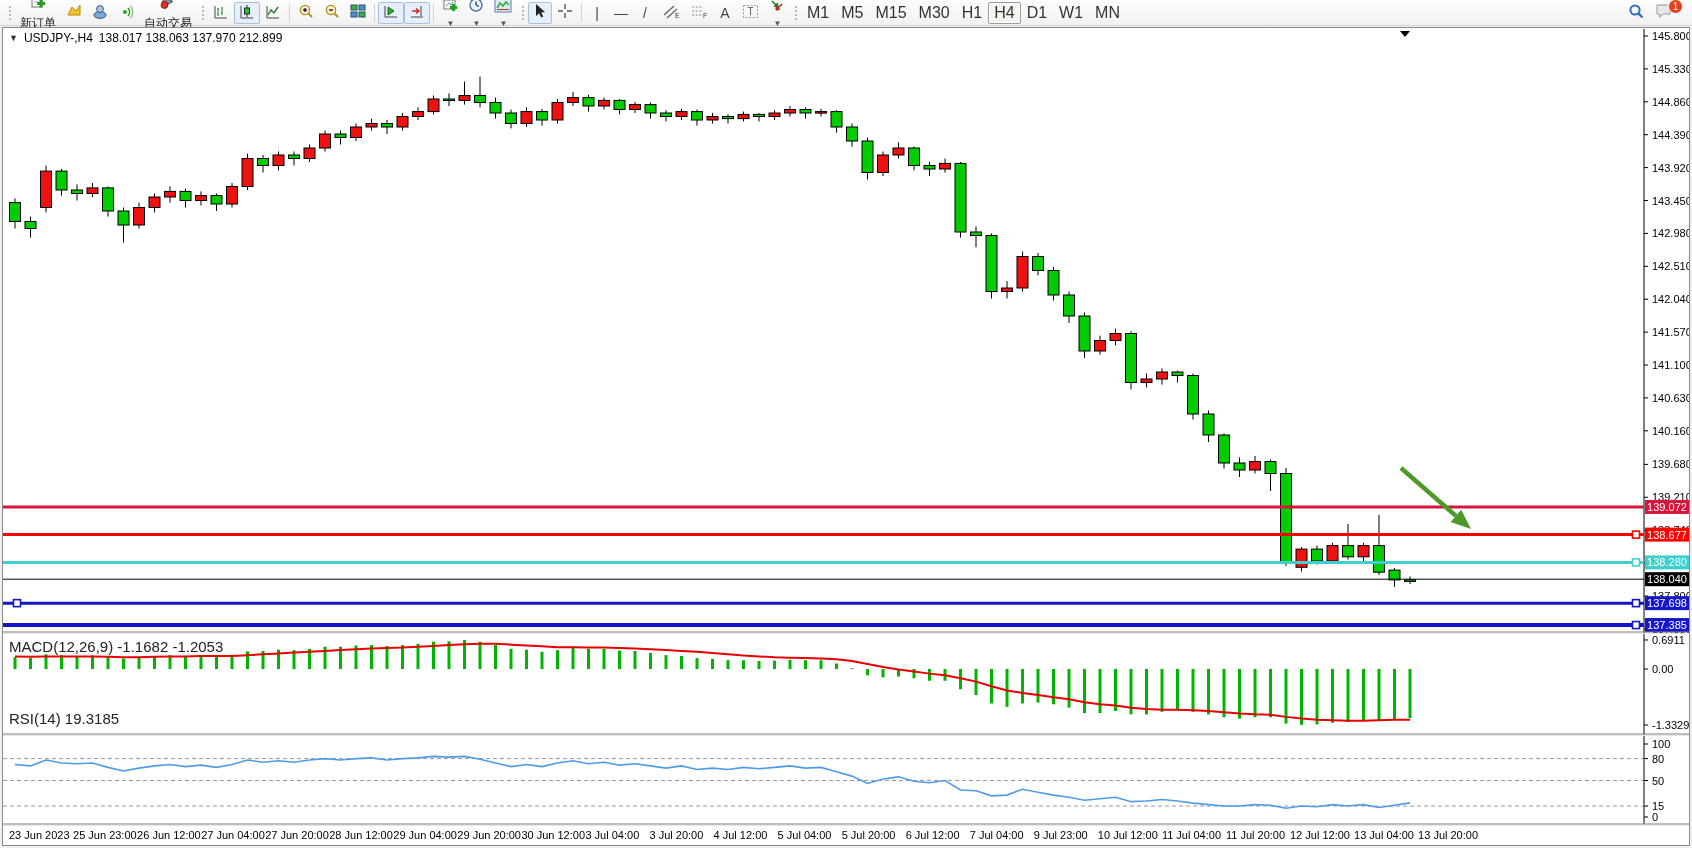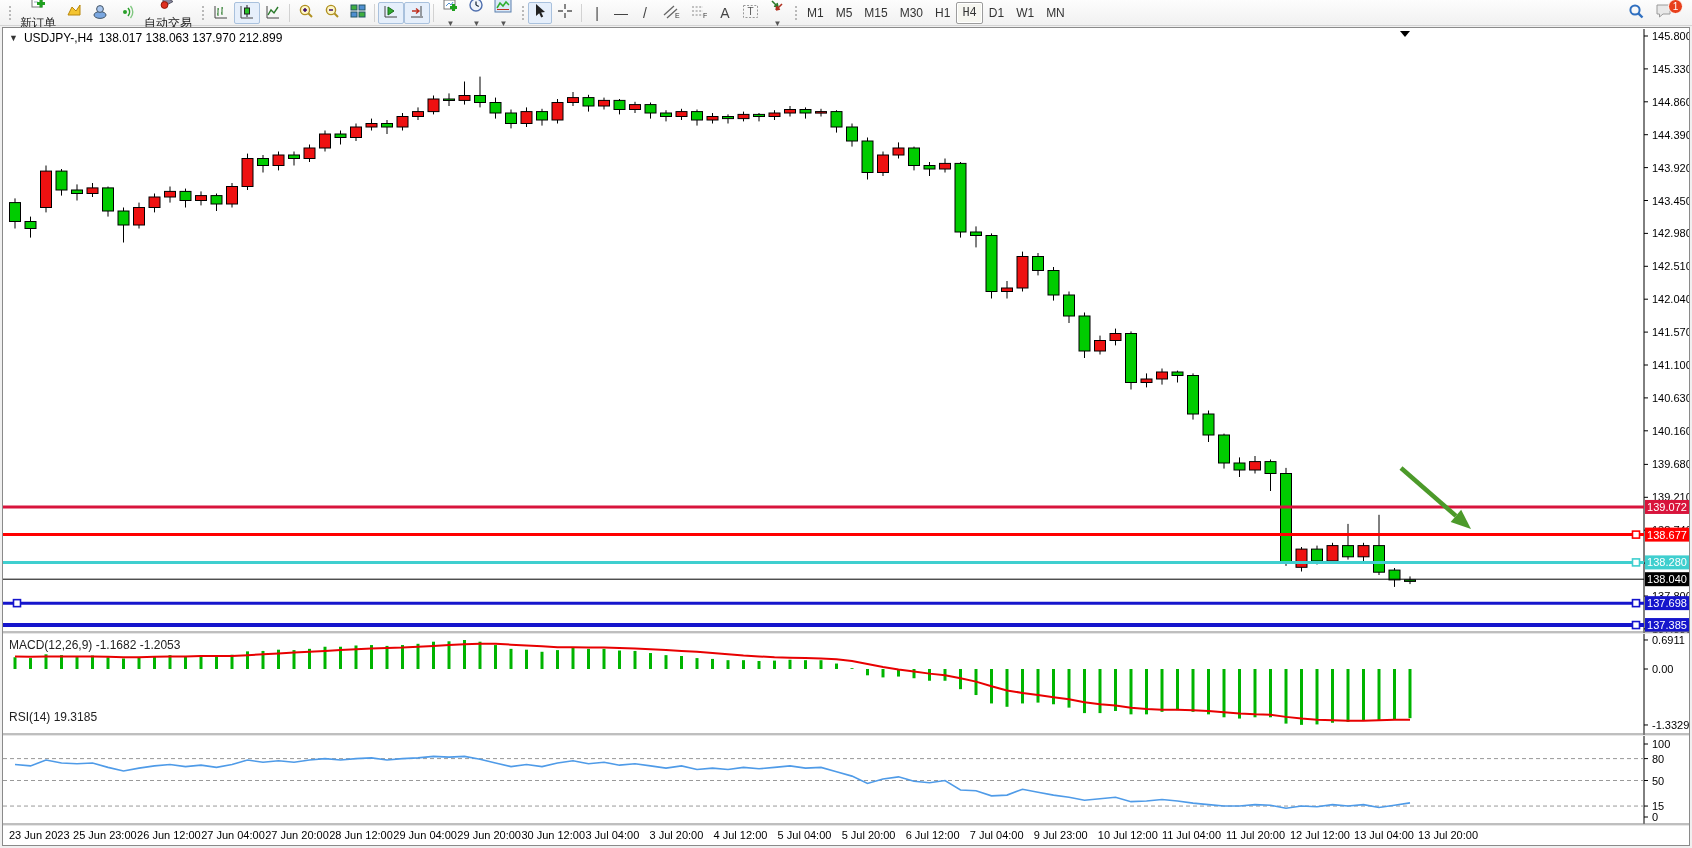--- a/index.html
+++ b/index.html
@@ -5,30 +5,30 @@
   html,body{margin:0;padding:0;}
   body{width:1692px;height:848px;background:#f0f0f0;font-family:"Liberation Sans",sans-serif;position:relative;overflow:hidden;}
   
   .toolbar{position:absolute;left:0;top:0;width:1692px;height:26px;background:linear-gradient(#fdfdfd,#f1f1f1);border-bottom:1px solid #d4d4d4;display:flex;align-items:center;padding:0 4px;box-sizing:border-box;}
   .grip{width:5px;height:18px;margin:0 3px;background-image:radial-gradient(#b9b9b9 1px,transparent 1.2px);background-size:4px 4px;background-position:1px 1px;}
   .sep{width:1px;height:18px;background:#d2d2d2;margin:0 3px;}
   .tbtn{height:22px;min-width:24px;display:flex;align-items:center;justify-content:center;gap:3px;padding:0 4px;border:1px solid transparent;border-radius:2px;font-size:12px;color:#1a1a1a;cursor:default;white-space:nowrap;box-sizing:border-box;flex-direction:column;}
   .tbtn.active{border-color:#a9c1dd;background:#e6effb;}
   .tbtn .cap{font-size:8px;color:#555;margin-left:1px;}
   .glyph{font-size:14px;line-height:1;color:#444;}
-  .tfbtn{height:22px;min-width:26px;display:flex;align-items:center;justify-content:center;padding:0 5px;border:1px solid transparent;border-radius:2px;font-size:12px;color:#333;box-sizing:border-box;}
-  .tfbtn.active{border-color:#aaa;background:#f6f6f0;box-shadow:inset 0 0 0 1px #fff;border-color:#9c9c9c;font-family:Liberation Mono, monospace;}
+  .tfbtn{height:22px;min-width:26px;display:flex;align-items:center;justify-content:center;padding:0 5px;border:1px solid transparent;border-radius:2px;font-size:16px;color:#333;box-sizing:border-box;}
+  .tfbtn.active{border-color:#aaa;background:#f6f6f0;box-shadow:inset 0 0 0 1px #fff;border-color:#9c9c9c;}
   .spacer{flex:1;}
   .badge{position:absolute;top:-4px;right:-6px;background:#e8401c;color:#fff;border-radius:8px;font-size:10px;min-width:13px;height:13px;display:flex;align-items:center;justify-content:center;border:1px solid #fff;}
   .chat-wrap{position:relative;margin-right:10px;}
   
   .chart-window{position:absolute;left:2px;top:27px;width:1688px;height:819px;background:#fff;border:1px solid #8a8a8a;box-sizing:border-box;}
   .chart-header{position:absolute;left:6px;top:3px;font-size:12px;color:#000;display:flex;align-items:center;gap:6px;z-index:5;}
   .chart-header .tri{font-size:9px;color:#333;}
-  .ind-label{position:absolute;left:6px;font-size:12px;color:#222;z-index:5;background:transparent;}
+  .ind-label{position:absolute;left:6px;font-size:15px;color:#222;z-index:5;background:transparent;}
   #chart-svg{position:absolute;left:0;top:0;}
 </style>
 </head>
 <body>
 
 <div class="toolbar">
   <div class="grip"></div>
 
   <div class="tbtn">
     <span>

